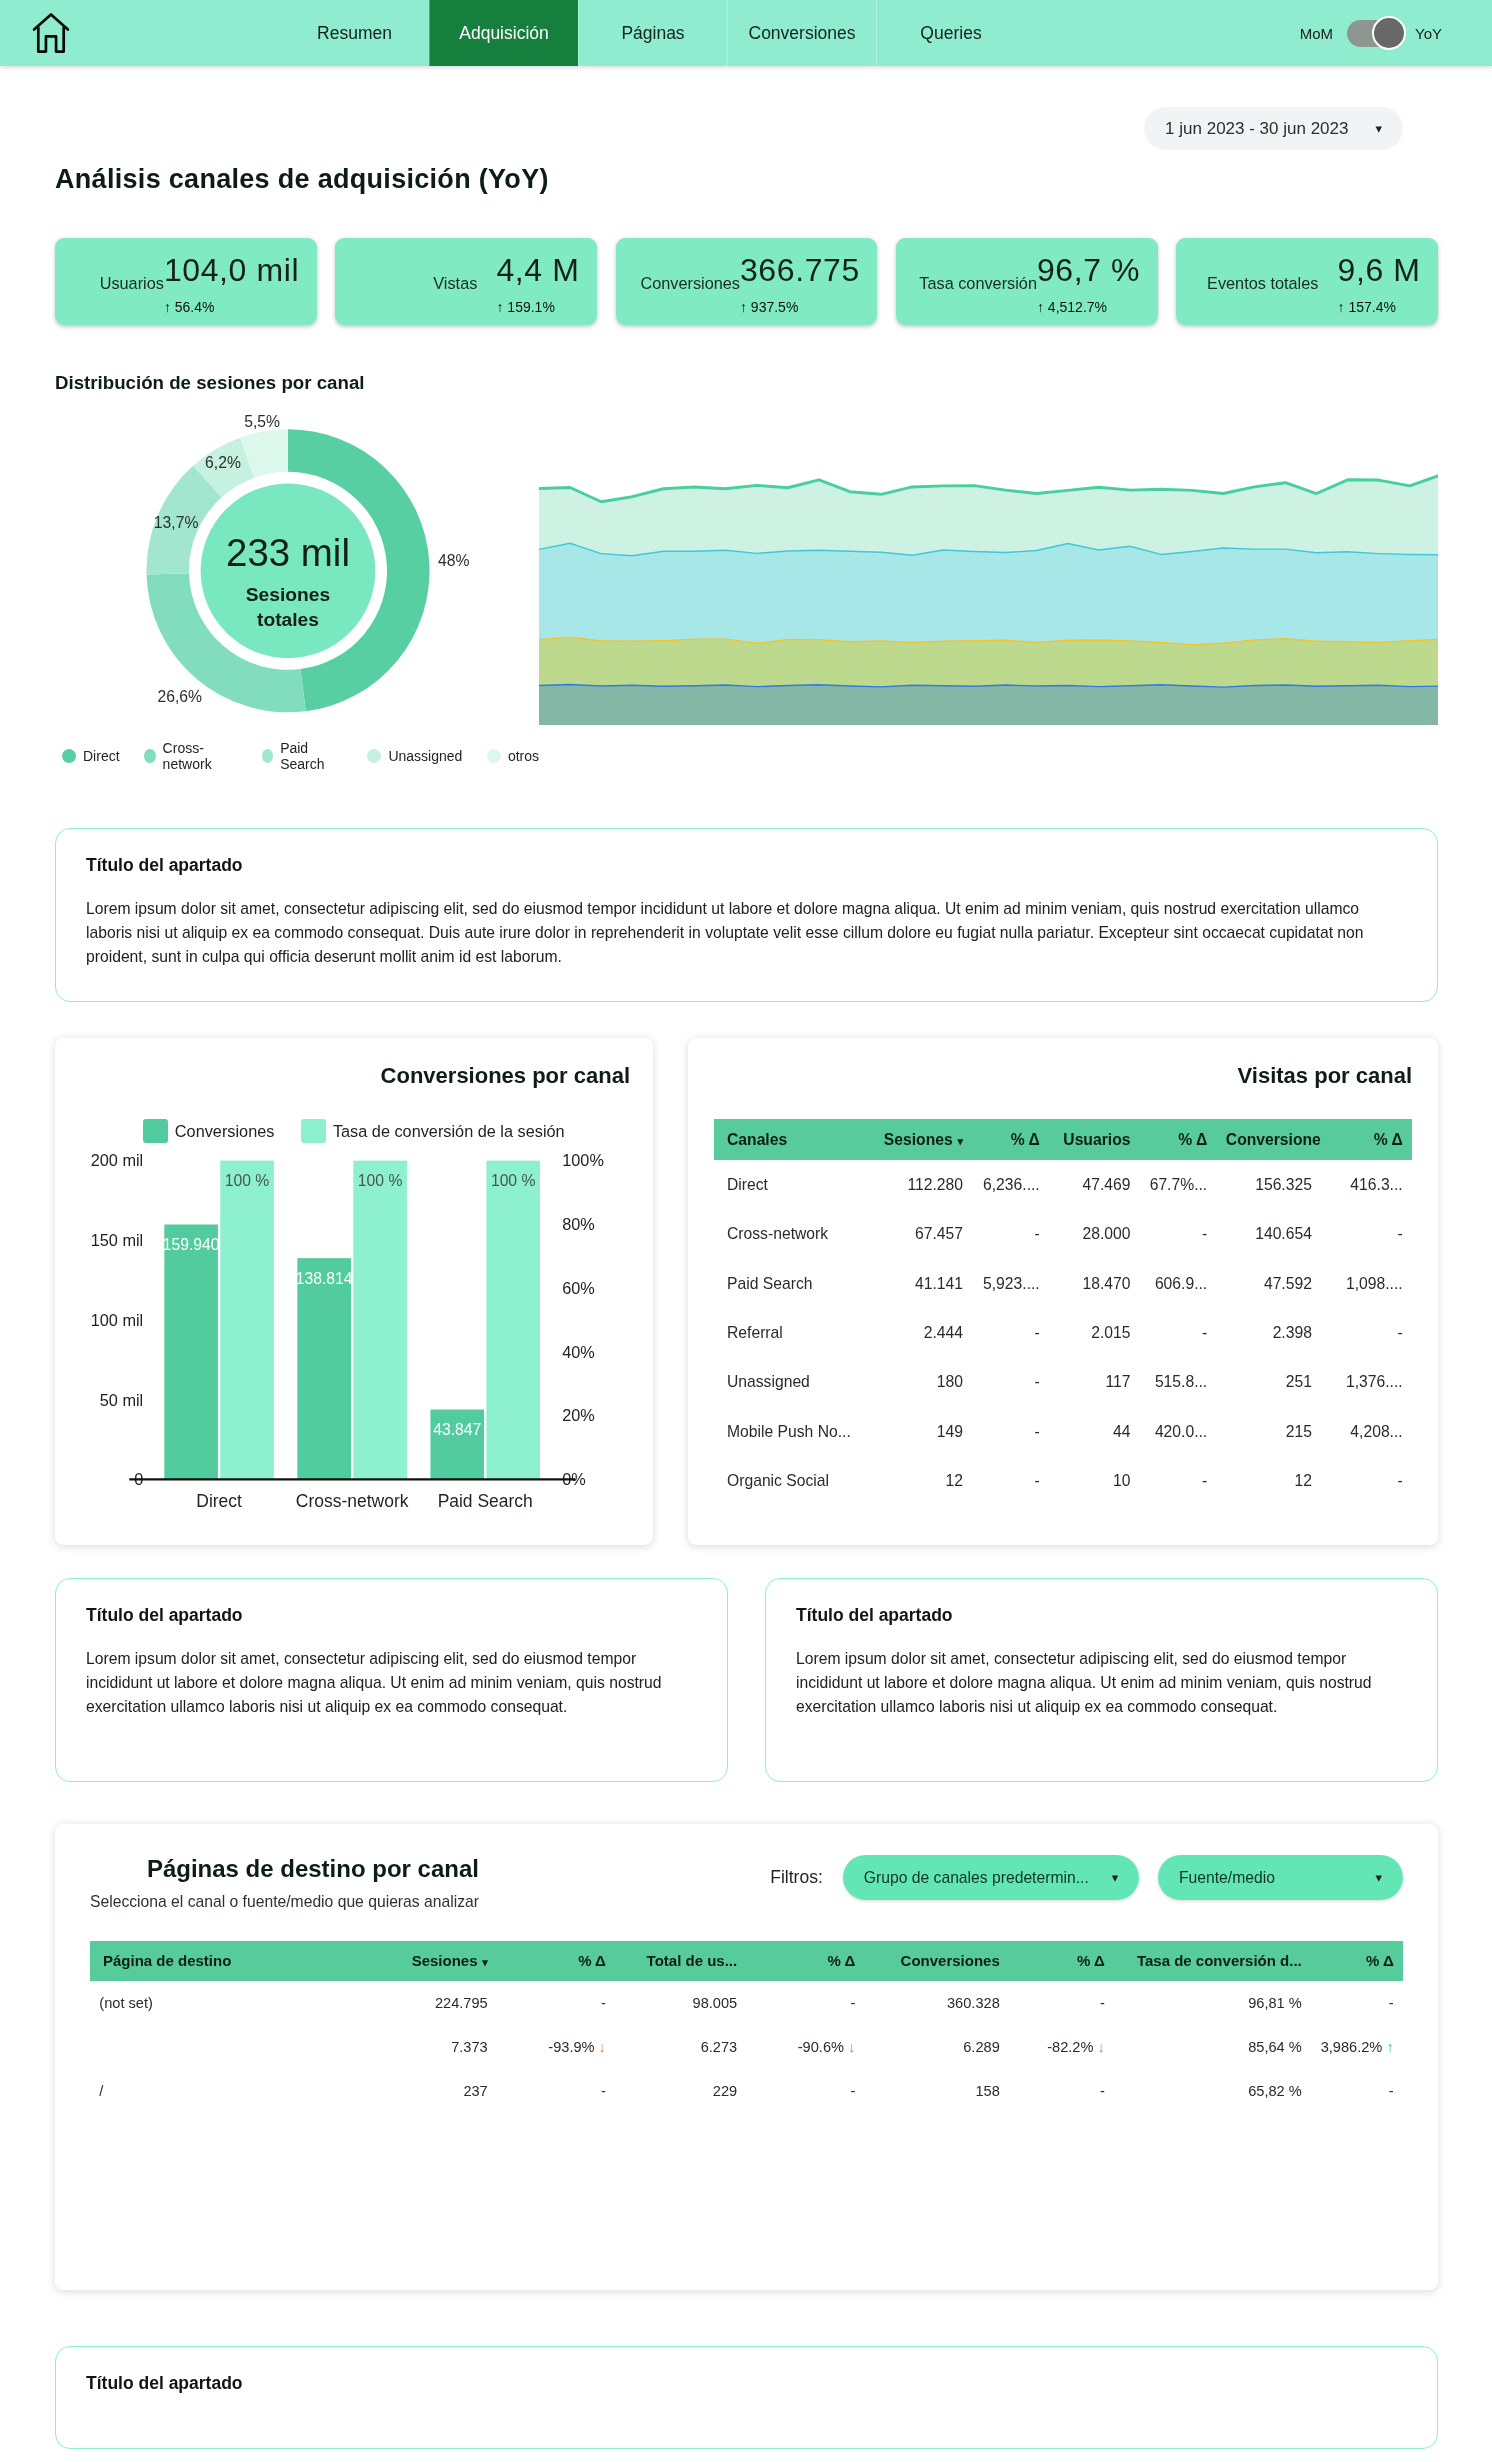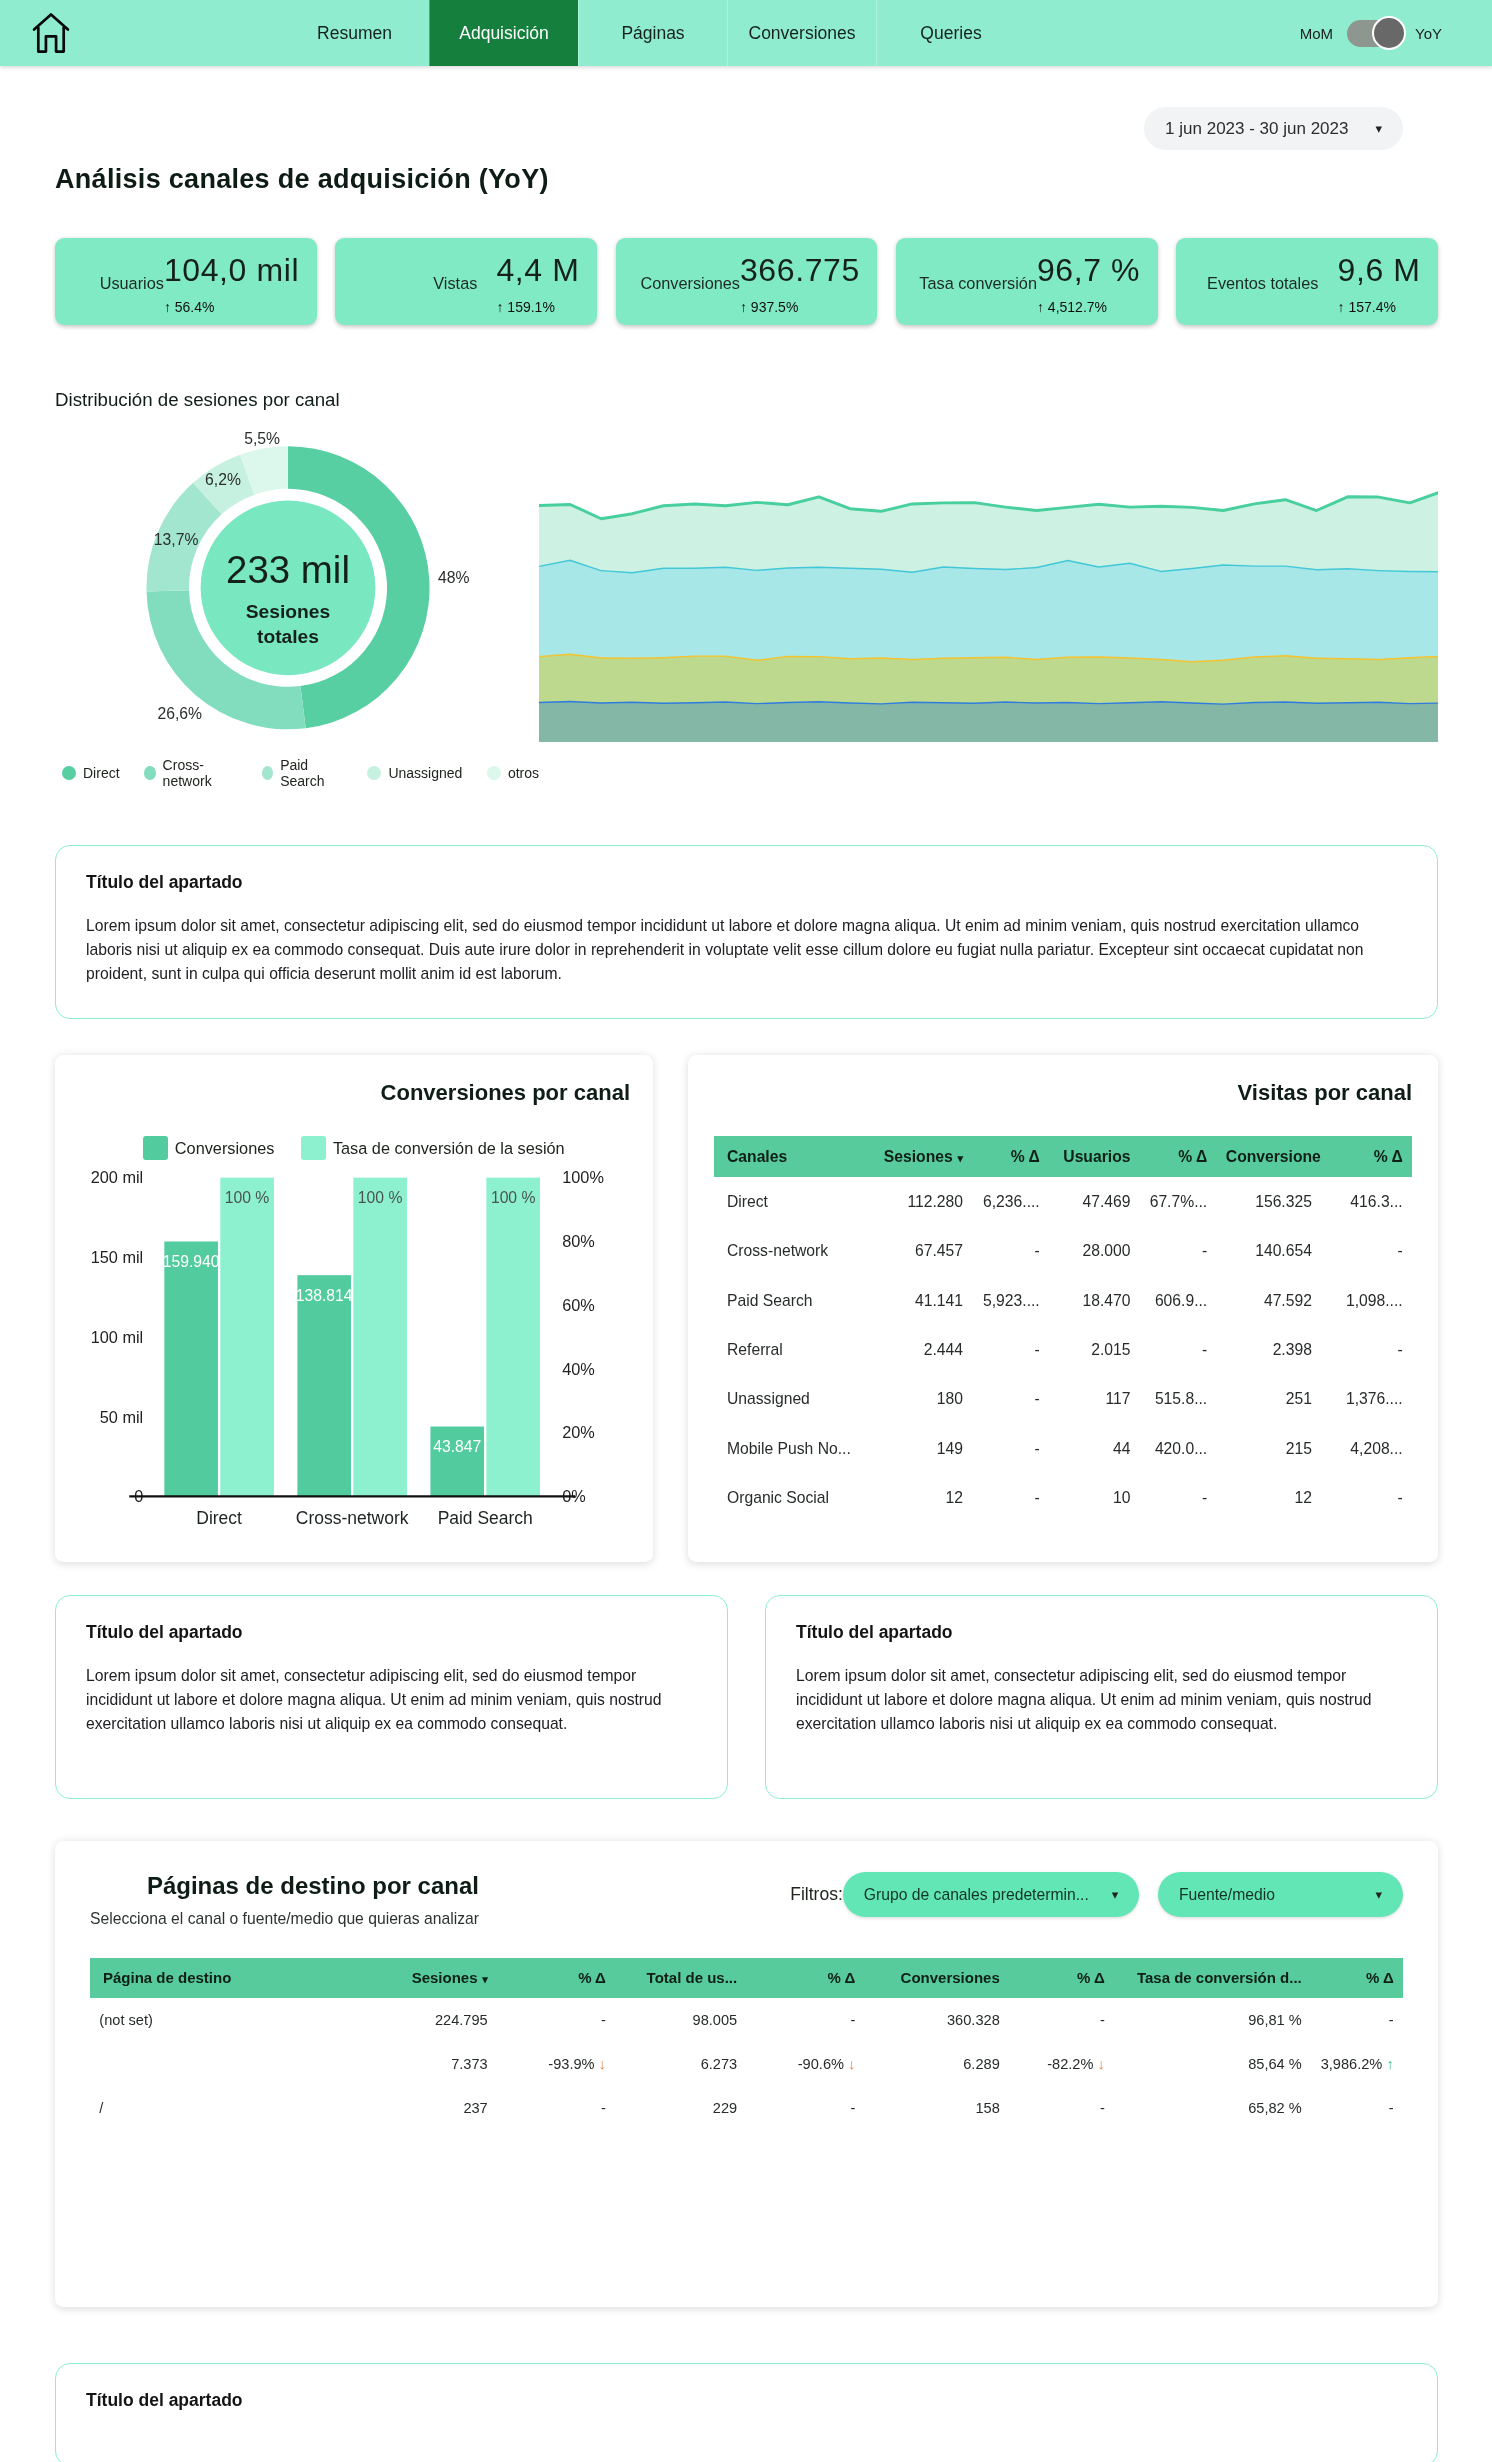--- a/index.html
+++ b/index.html
@@ -26,21 +26,21 @@
 
   
   .kpi-row { display: flex; gap: 18.7px; margin-top: 43px; }
   .kpi { flex: 1; height: 87px; background: #80eac5; border-radius: 9.3px; box-shadow: 0 1.7px 4.7px rgba(0,0,0,.22); padding: 14px 17.5px 10.5px 20px; display: grid; grid-template-columns: 1fr auto; grid-template-rows: auto 1fr; }
   .kpi-value { font-size: 32px; font-weight: 500; letter-spacing: 0.6px; color: #15221c; white-space: nowrap; }
   .kpi-label { font-size: 16.3px; color: #1c2a24; text-align: right; max-width: 122px; line-height: 1.25; align-self: center; grid-row: 1 / span 2; }
   .kpi-delta { font-size: 14px; color: #101010; align-self: end; }
   .kpi-delta .arr { font-weight: 700; }
 
   
-  .section-h { margin-top: 64px; font-size: 18.7px; font-weight: 400; color: #0f1d17; }
+  .section-h { margin-top: 47px; font-size: 18.7px; font-weight: 700; color: #0f1d17; }
   .charts-row { display: flex; margin-top: 2.3px; }
   .donut-col { width: 484px; flex: 0 0 auto; }
   .legend { display: flex; gap: 24.5px; margin-top: 3.5px; padding-left: 7px; }
   .legend-item { display: flex; align-items: center; gap: 7px; font-size: 14px; color: #20261f; }
   .legend-dot { width: 14px; height: 14px; border-radius: 50%; }
   .area-col { flex: 1; margin-top: 65px; }
   .area-col svg { display: block; width: 100%; }
 
   
   .note-card { margin-top: 56px; border: 1.7px solid #8cf0cb; border-radius: 15px; padding: 26px 30px 33px 30px; background: #fff; }
@@ -70,21 +70,21 @@
 
   
   .notes-row { display: flex; gap: 37px; margin-top: 33px; }
   .notes-row .note-card { flex: 1; margin-top: 0; min-height: 204px; }
 
   
   .landing-card { margin-top: 42px; padding: 31.5px 35px; min-height: 466px; }
   .landing-head { display: flex; align-items: flex-start; }
   .landing-titles h3 { font-size: 24px; font-weight: 700; text-align: right; color: #0e1c16; }
   .landing-sub { font-size: 15.7px; color: #2c332f; margin-top: 9.3px; }
-  .filters { margin-left: auto; display: flex; align-items: center; }
+  .filters { margin-left: auto; display: flex; align-items: center; gap: 20px; }
   .filters-label { font-size: 17.5px; color: #20261f; }
   .filter-pill { background: #63e6b6; border-radius: 23px; height: 45px; display: flex; align-items: center; font-size: 15.7px; color: #123327; padding: 0 21px; gap: 23px; min-width: 245px; justify-content: space-between; cursor: pointer; box-shadow: 0 1.2px 3.5px rgba(0,0,0,.15); }
   .landing-table { margin-top: 30px; }
   .landing-table td { padding: 14px 9.3px; font-size: 14.6px; }
   .landing-table th { font-size: 15px; }
 </style>
 </head>
 <body>
 
 <nav class="nav">

